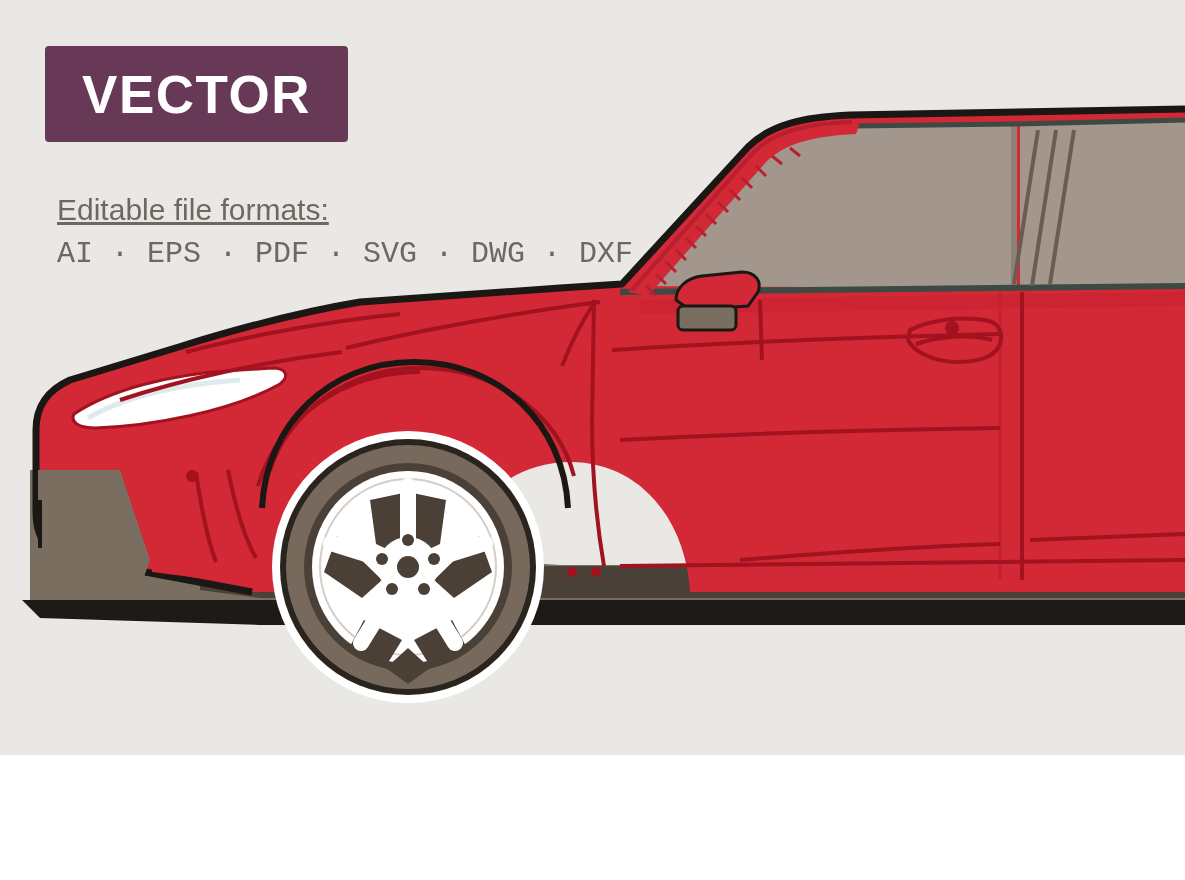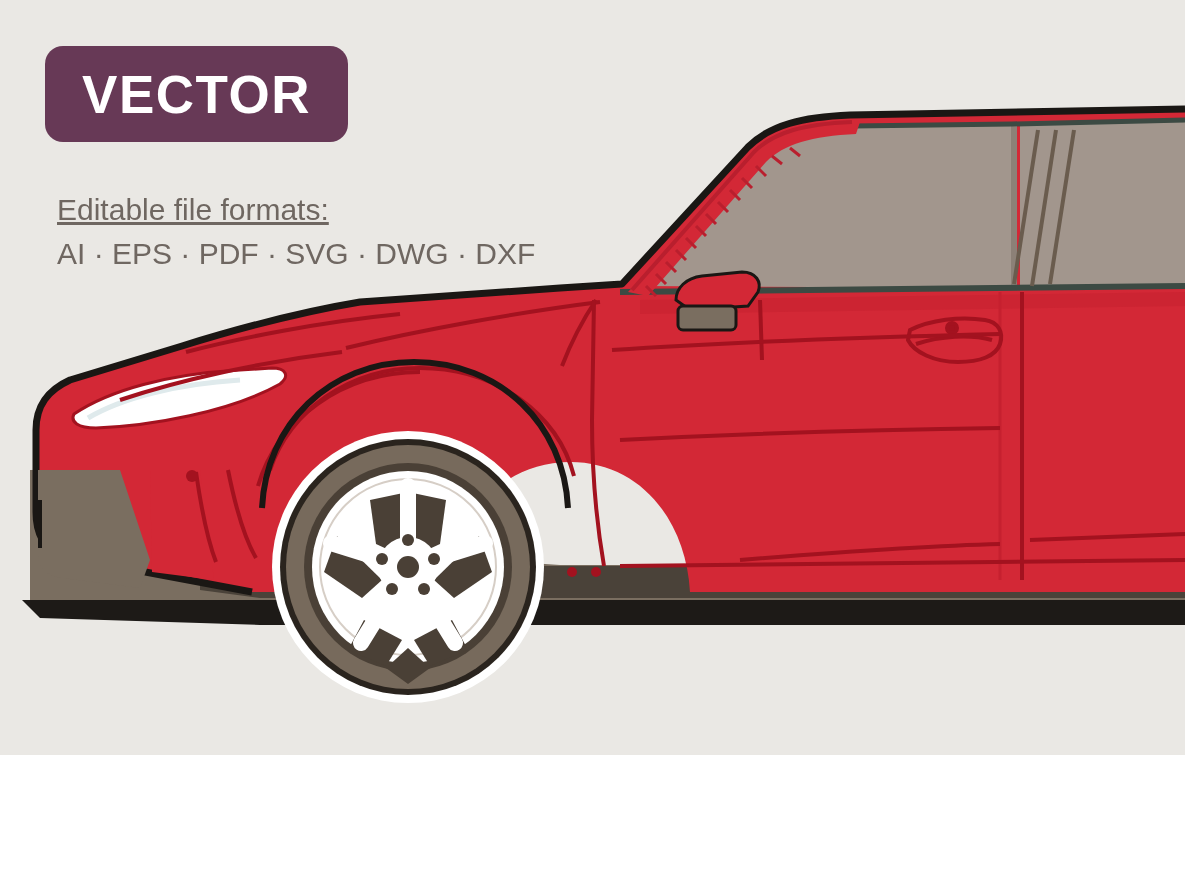--- a/index.html
+++ b/index.html
@@ -42,21 +42,21 @@
   }
   .car-stage svg { display: block; }
 
   
   .badge {
     position: absolute;
     left: 45px;
     top: 46px;
     width: 303px;
     height: 96px;
-    border-radius: 18px;
+    border-radius: 4px;
     background: #673956;
     display: flex;
     align-items: center;
     justify-content: center;
   }
   .badge-label {
     color: #ffffff;
     font-size: 53px;
     font-weight: bold;
     letter-spacing: 1.5px;
@@ -78,20 +78,21 @@
     color: #6f6761;
     white-space: nowrap;
     text-decoration: underline;
   }
   .formats-list {
     font-size: 30px;
     line-height: 44px;
     font-weight: normal;
     color: #6f6761;
     white-space: nowrap;
+    font-family: Liberation Mono, monospace;
   }
 
   
   .footer {
     position: absolute;
     left: 0;
     top: 755px;
     width: 1185px;
     height: 125px;
     background: #ffffff;

